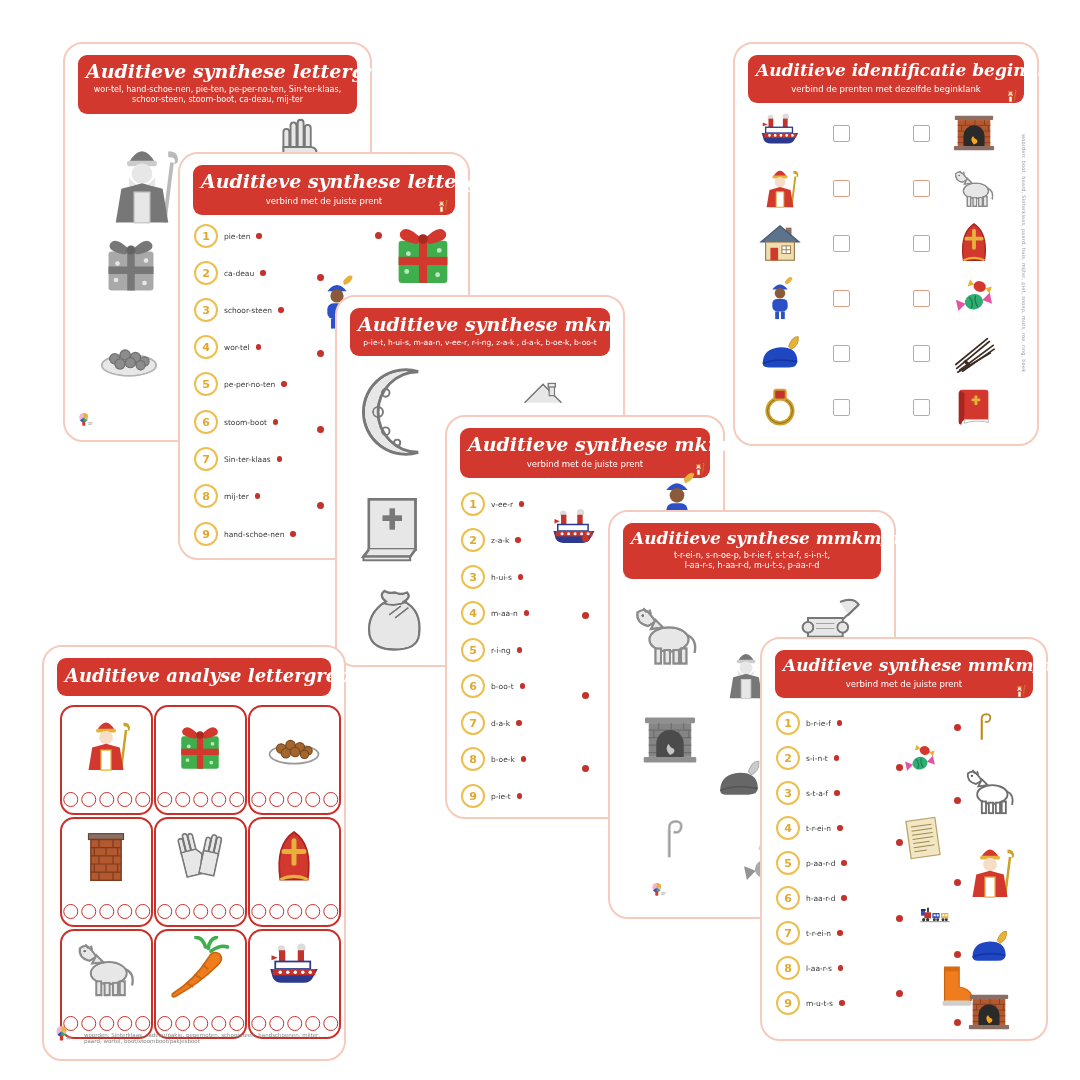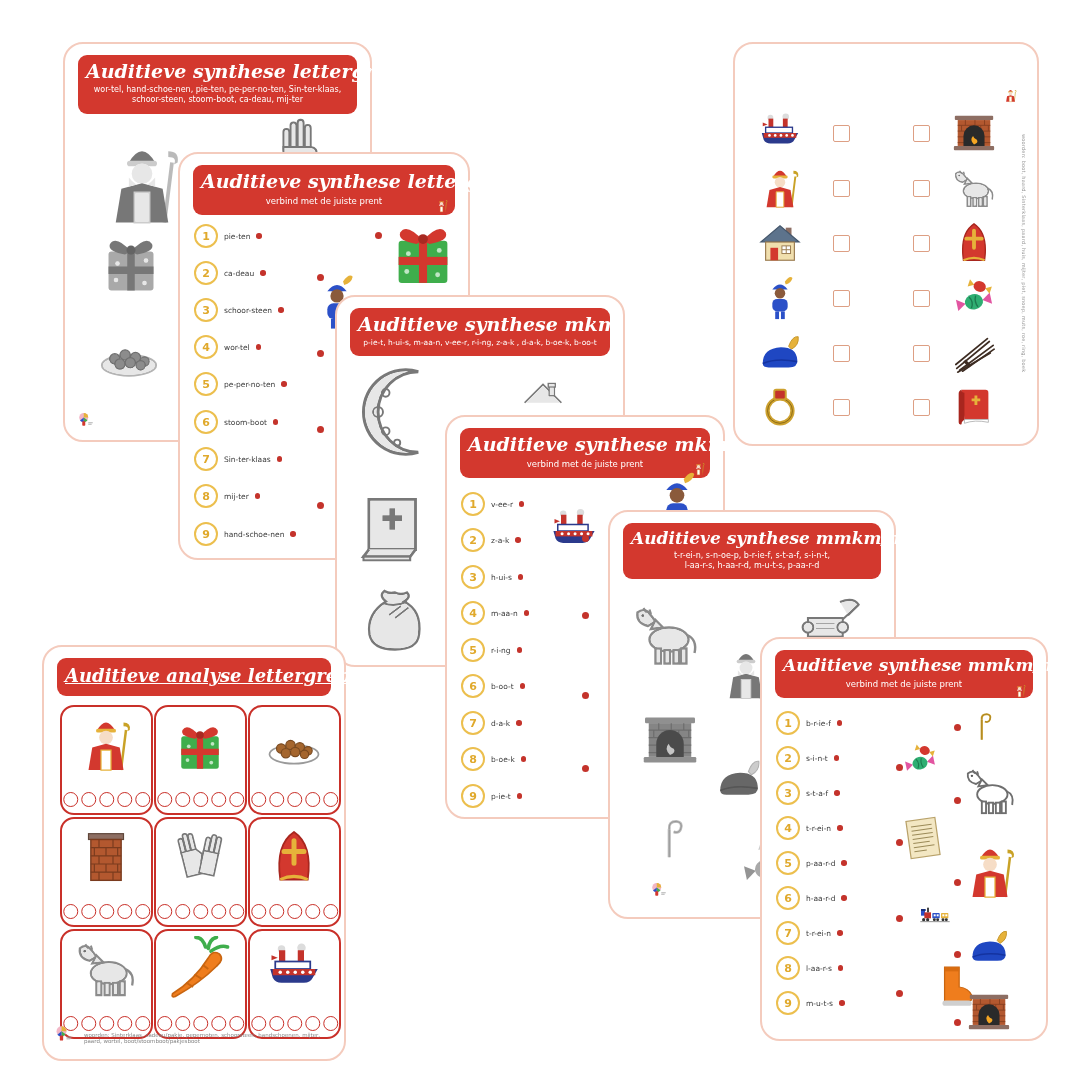--- a/index.html
+++ b/index.html
@@ -603,20 +603,24 @@
     <span class="cdot" style="left:192px;top:158px;"></span>
     <span class="cdot" style="left:134px;top:200px;"></span>
     <span class="cdot" style="left:192px;top:240px;"></span>
     <span class="cdot" style="left:134px;top:276px;"></span>
     <span class="cdot" style="left:192px;top:312px;"></span>
     <span class="cdot" style="left:134px;top:351px;"></span>
     <span class="cdot" style="left:192px;top:380px;"></span>
   </div>
 
   <div class="card" style="left:733px;top:42px;width:302px;height:400px;">
+    <div class="pill">
+      <div class="title sm">Auditieve identificatie beginklank</div>
+      <div class="sub">verbind de prenten met dezelfde beginklank</div>
+    </div>
     <span class="hic ic" style="left:268px;top:44px;">
         <svg viewBox="0 0 48 48">
           <path d="M38 6q6 0 5 6l-2 1q2-4-3-4z" fill="#c9a227"></path>
           <path d="M40 12 36 44" stroke="#c9a227" stroke-width="2" fill="none"></path>
           <path d="M17 12q7-12 14 0z" fill="#d3382e"></path>
           <rect x="16" y="11" width="16" height="3" rx="1.5" fill="#e6b23a"></rect>
           <circle cx="24" cy="18" r="5.5" fill="#f6ddc6"></circle>
           <path d="M17 20q7 9 14 0v5q-7 7-14 0z" fill="#fff"></path>
           <path d="M13 26 24 23 35 26 38 44H10z" fill="#d3382e"></path>
           <rect x="20" y="28" width="8" height="16" fill="#fff"></rect>
@@ -767,21 +771,21 @@
           <path d="M14 37h25v3q-14-3-25 1z" fill="#fff" stroke="#b8b8b8"></path>
           <path d="M11 6q-3 1-3 4v30q0 3 3 2 0-3 3-5V9q-3 0-3-3z" fill="#a8261e"></path>
           <path d="M26 12v10M21.5 16.5h9" stroke="#e6b23a" stroke-width="3"></path>
         </svg>
       </span>
     <div class="vnote" style="left:286px;top:90px;height:270px;">woorden: boot, haard, Sinterklaas, paard, huis, mijter, piet, snoep, muts, roe, ring, boek</div>
   </div>
 
   <div class="card" style="left:42px;top:645px;width:300px;height:412px;">
     <div class="pill" style="padding:8px 8px 9px;">
-      <div class="title" style="font-size:18px;text-decoration:underline;">Auditieve analyse lettergrepen</div>
+      <div class="title" style="font-size:18px;">Auditieve analyse lettergrepen</div>
     </div>
     <div class="cell" style="left:16px;top:58px;">
         <span class="ic" style="left:14px;top:5px;width:60px;height:66px;">
           <svg viewBox="0 0 48 48">
             <path d="M38 6q6 0 5 6l-2 1q2-4-3-4z" fill="#c9a227"></path>
             <path d="M40 12 36 44" stroke="#c9a227" stroke-width="2" fill="none"></path>
             <path d="M17 12q7-12 14 0z" fill="#d3382e"></path>
             <rect x="16" y="11" width="16" height="3" rx="1.5" fill="#e6b23a"></rect>
             <circle cx="24" cy="18" r="5.5" fill="#f6ddc6"></circle>
             <path d="M17 20q7 9 14 0v5q-7 7-14 0z" fill="#fff"></path>

